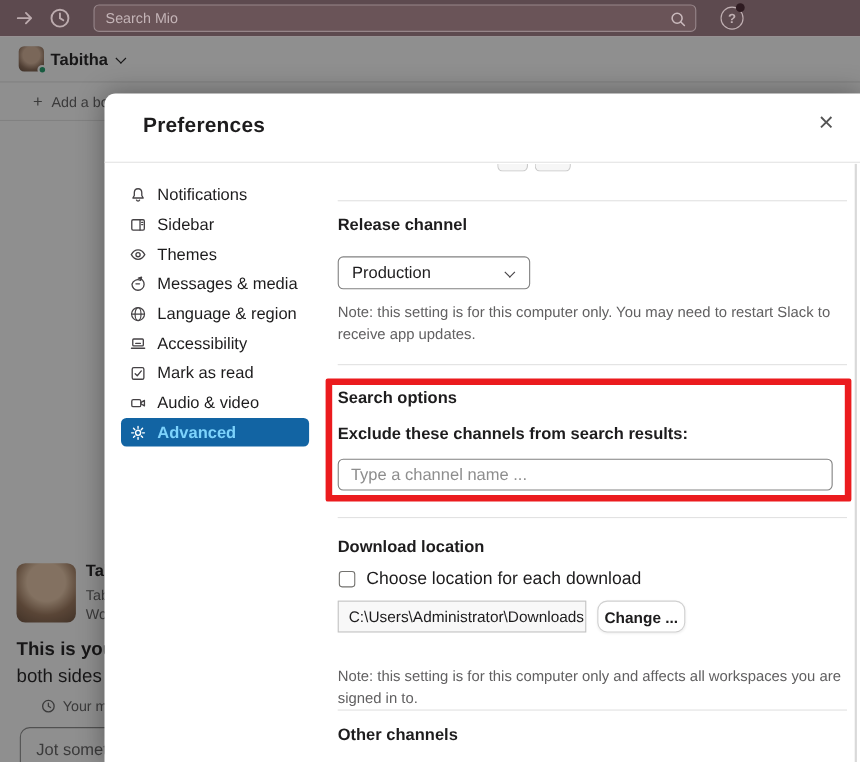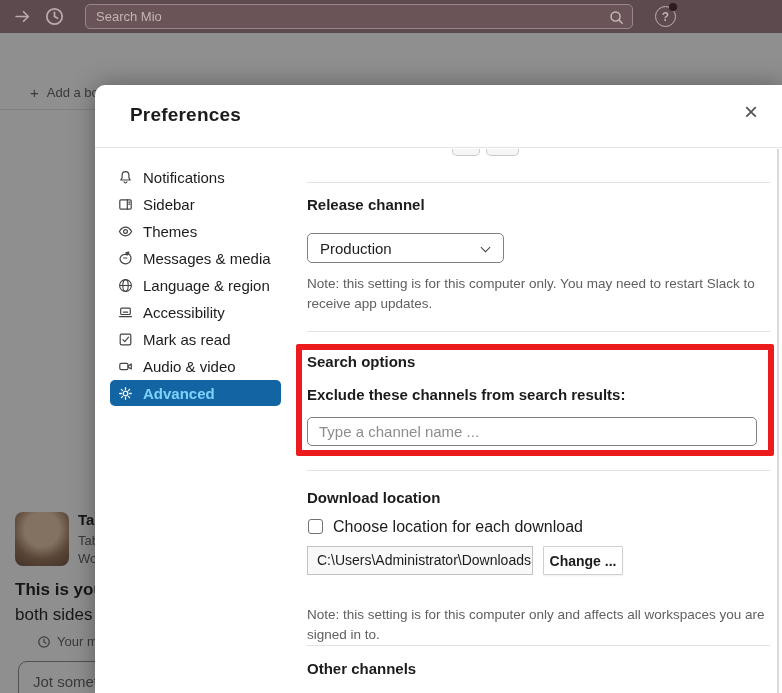--- a/index.html
+++ b/index.html
@@ -61,48 +61,57 @@
   
   .nav-item { position:absolute; left:15px; width:171px; height:26px; border-radius:5px; display:flex;
     align-items:center; gap:10px; padding-left:8px; font-size:15px; cursor:pointer; color:#1d1c1d; }
   .nav-item svg { flex:0 0 auto; }
   .nav-item.sel { background:#1264a3; color:#7dd3fc; font-weight:bold; }
 
   
   .divider { position:absolute; left:212px; width:463px; height:1px; background:#e2e2e2; }
   .h-bold { position:absolute; font-size:15px; font-weight:bold; white-space:nowrap; }
   .note { position:absolute; left:212px; font-size:13.5px; line-height:20px; color:#616061; }
-  .select { position:absolute; left:212px; top:148px; width:197px; height:30px; border:1px solid #818181;
+  .select { position:absolute; left:212px; top:148px; width:175px; height:30px; border:1px solid #818181;
     border-radius:5px; display:flex; align-items:center; padding:0 12px; font-size:15px; cursor:pointer; background:#fff; }
   .select .chev2 { position:absolute; right:14px; top:10px; width:7px; height:7px; border-right:1.7px solid #454245;
     border-bottom:1.7px solid #454245; transform:rotate(45deg); }
   .red-rect { position:absolute; left:201px; top:259px; width:478px; height:112px; border:6px solid #eb1b1e;
     border-radius:2px; pointer-events:none; }
   .txt-input { position:absolute; left:212px; top:332px; width:450px; height:29px; border:1px solid #818181;
     border-radius:5px; font-size:15px; padding:0 11px; color:#1d1c1d; outline:none; font-family:"Liberation Sans", sans-serif; }
   .txt-input::placeholder { color:#8d8d8d; opacity:1; }
   .checkbox { position:absolute; left:213px; top:434px; width:15px; height:15px; border:1px solid #73726f;
     border-radius:3px; background:#fff; cursor:pointer; }
   .cb-label { position:absolute; left:238px; top:433px; font-size:16px; white-space:nowrap; }
   .path-field { position:absolute; left:212px; top:461px; width:226px; height:29px; background:#f8f8f8;
     border:1px solid #c3c3c3; border-radius:0; font-size:14px; line-height:27px; padding:0 9px;
     white-space:nowrap; overflow:hidden; color:#1d1c1d; }
   .change-btn { position:absolute; left:448px; top:461px; width:80px; height:29px; background:#fff;
-    border:1px solid #d0d0d0; border-radius:1px; font-size:14px; font-weight:bold; display:flex; align-items:center;
+    border:1px solid #d0d0d0; border-radius:9px; font-size:14px; font-weight:bold; display:flex; align-items:center;
     justify-content:center; cursor:pointer; box-shadow:0 1px 2px rgba(0,0,0,0.06); white-space:nowrap; }
   .kbd-sliver { position:absolute; top:64px; height:7px; background:#f6f6f6; border:1px solid #c9c9c9;
     border-top:none; border-radius:0 0 5px 5px; }
   .scrollbar { position:absolute; right:3px; top:64px; bottom:0; width:2px; background:#d9d9d9; }
 </style>
 </head>
 <body>
 
 <div class="screen">
 
   <div class="bg">
+    <div class="ws-header">
+      <div class="ws-avatar">
+        <div class="presence"></div>
+      </div>
+      <div class="ws-name">
+        <span>Tabitha</span>
+        <span class="chev"></span>
+      </div>
+    </div>
 
     <div class="bm-row">
       <span class="plus">+</span>
       <span>Add a bookn</span>
     </div>
 
     <div class="pf-avatar"></div>
     <div class="pf-name">Tab</div>
     <div class="pf-sub1">Tab</div>
     <div class="pf-sub2">Wo</div>

